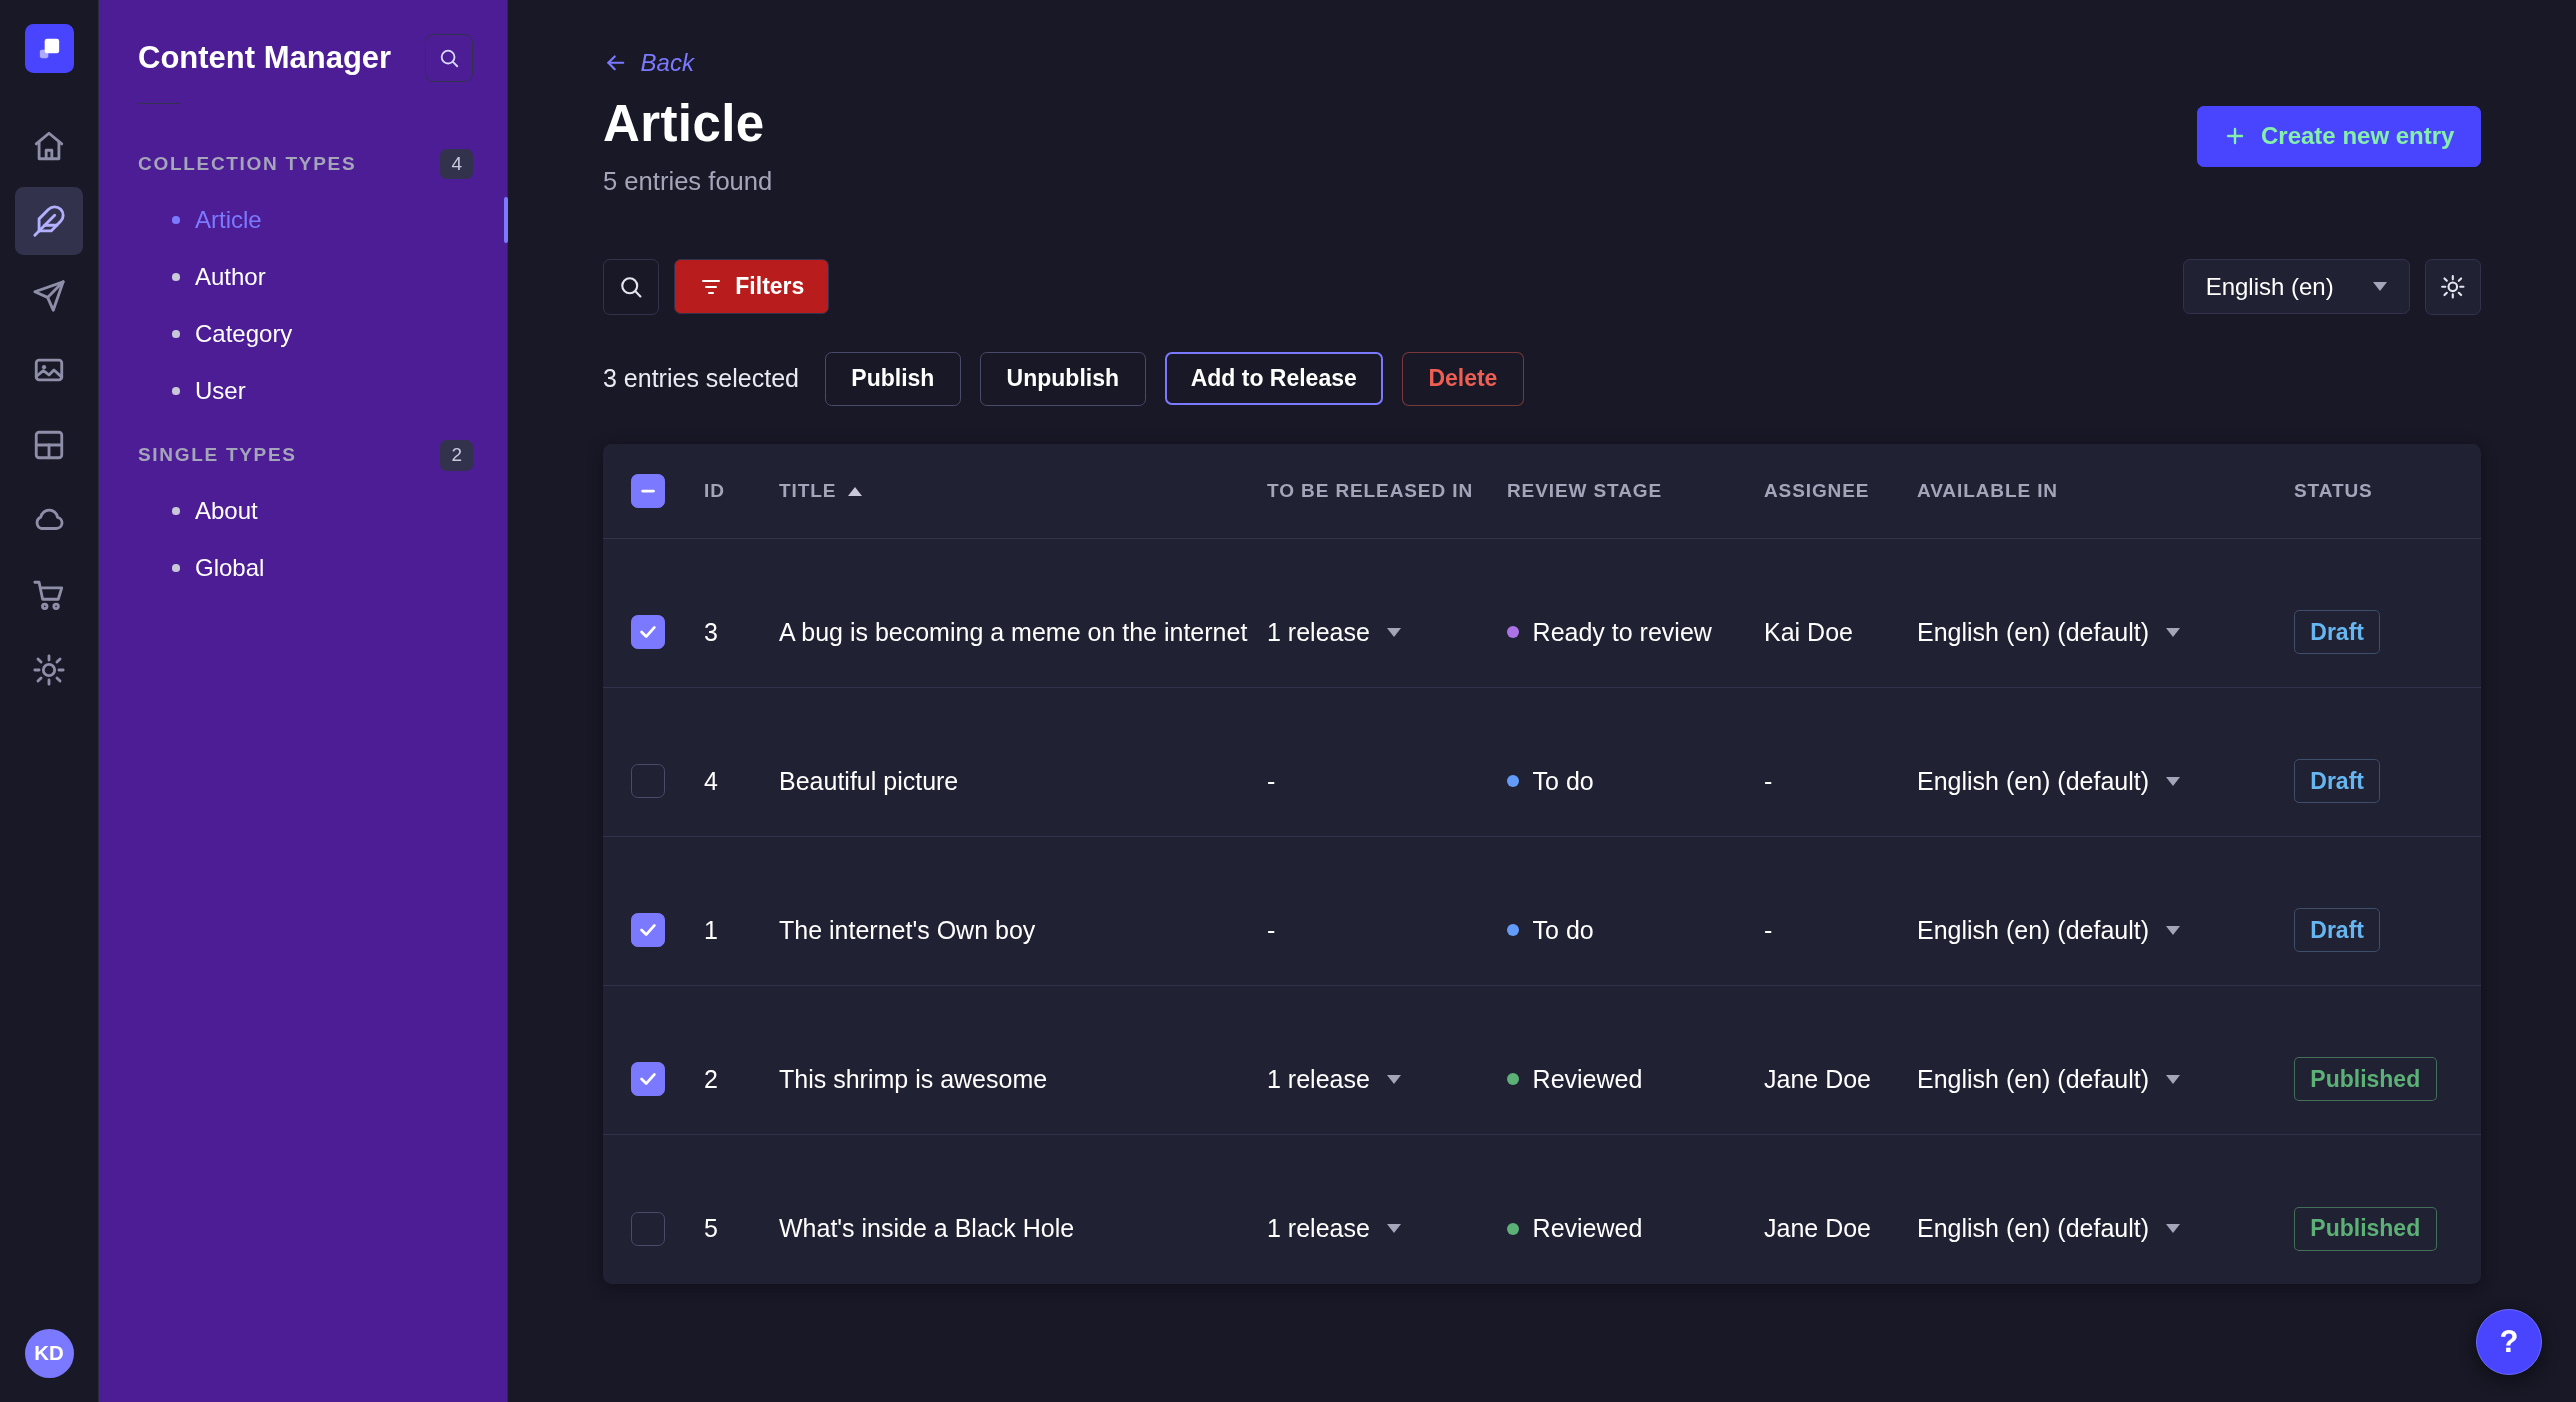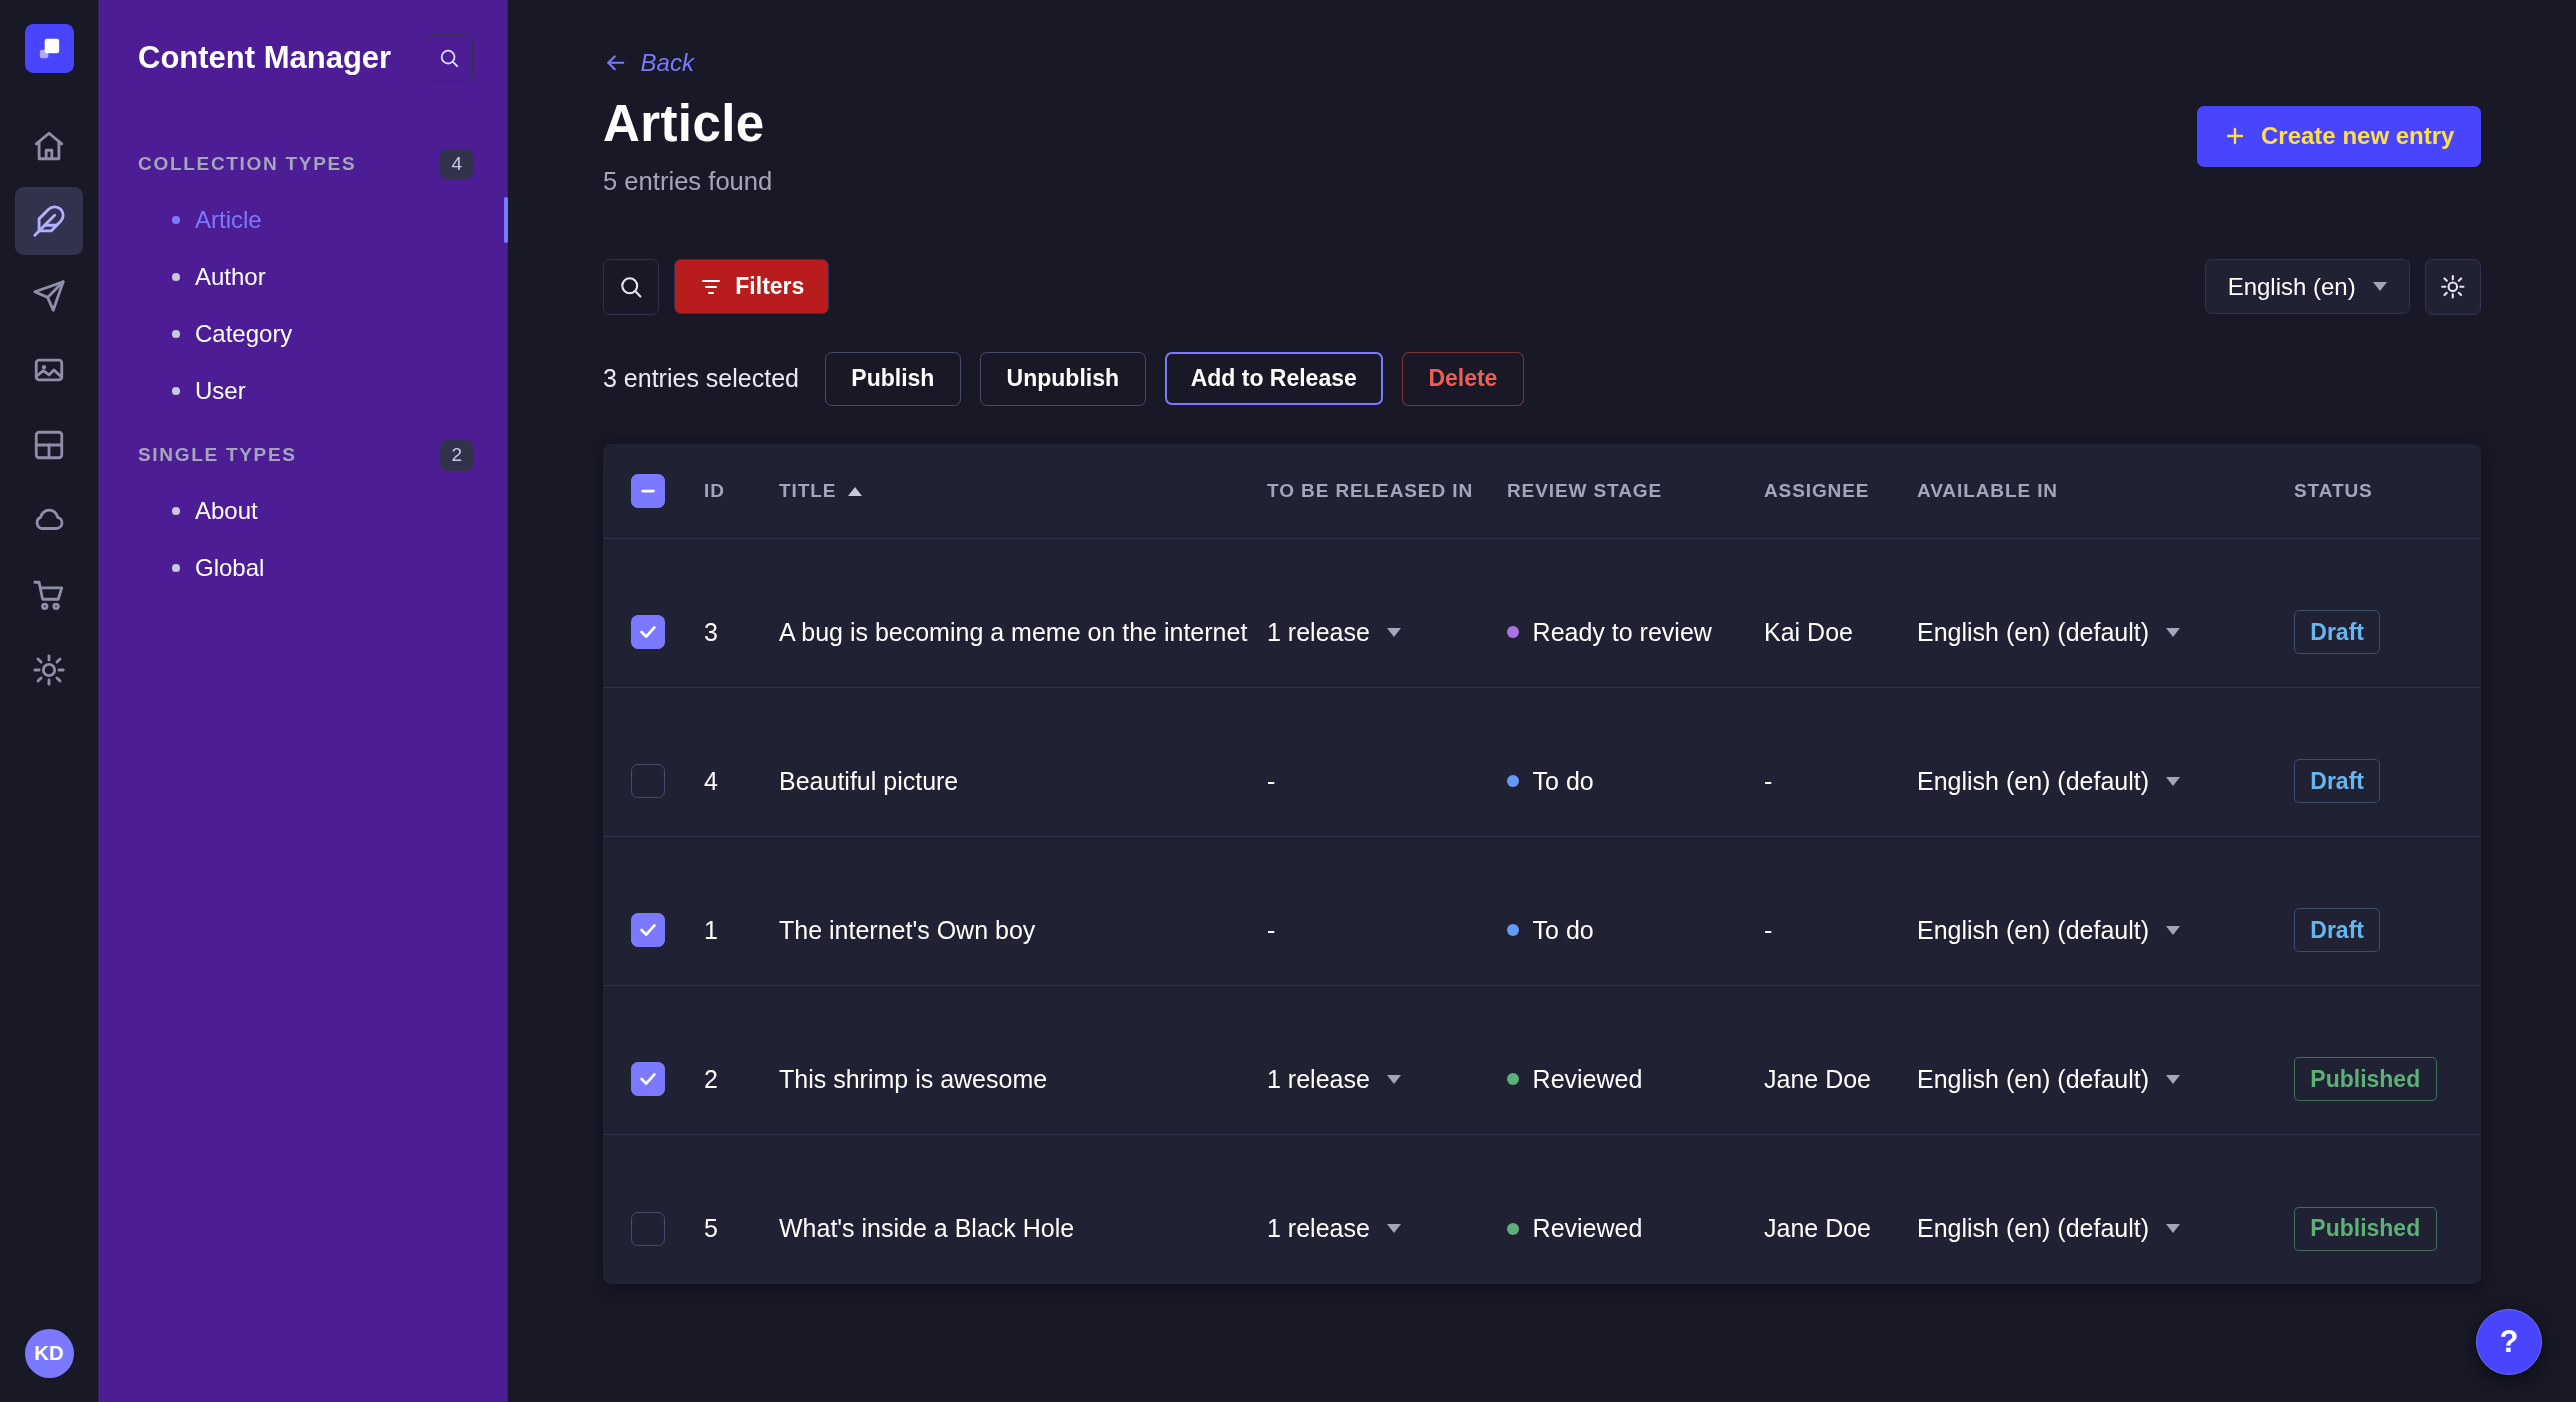--- a/index.html
+++ b/index.html
@@ -92,21 +92,21 @@
   .back-link {
     display: inline-flex; align-items: center; gap: 12px;
     color: #7b79ff; font-size: 24px; cursor: pointer; text-decoration: none;
   }
   .back-link svg { width: 25.6px; height: 25.6px; }
   .title-row { display: flex; justify-content: space-between; align-items: flex-start; margin-top: 15.3px; }
   h1.page-title { font-size: 51px; font-weight: bold; letter-spacing: 0.4px; }
   .subtitle { font-size: 25.6px; color: #a5a5ba; margin-top: 13.6px; }
   .btn-primary {
     display: inline-flex; align-items: center; gap: 13.6px;
-    background: #4945ff; border: 0.9px solid #4945ff; color: #fde047;
+    background: #4945ff; border: 0.9px solid #4945ff; color: #86efac;
     font-size: 24px; font-weight: 600;
     padding: 15.3px 25.6px; border-radius: 6.8px; cursor: pointer; margin-top: 12px;
   }
   .btn-primary svg { width: 24px; height: 24px; }
 
   .toolbar { display: flex; justify-content: space-between; align-items: center; margin-top: 63px; }
   .toolbar-left, .toolbar-right { display: flex; align-items: center; gap: 15.3px; }
   .tool-sq {
     width: 56px; height: 56px; border-radius: 6.8px;
     border: 0.9px solid #32324d; background: #181826;
@@ -115,21 +115,21 @@
   }
   .tool-sq svg { width: 25.6px; height: 25.6px; }
   .tool-sq.raised { background: #212134; }
   .btn-ghost {
     display: inline-flex; align-items: center; gap: 12px;
     background: #b91c1c; border: 0.9px solid #32324d; color: #ffffff;
     font-size: 23px; font-weight: 600; padding: 12.8px 24px; border-radius: 6.8px; cursor: pointer;
   }
   .btn-ghost svg { width: 24px; height: 24px; }
   .select-box {
-    display: inline-flex; align-items: center; 
+    display: inline-flex; align-items: center; gap: 22px;
     background: #212134; border: 0.9px solid #32324d; color: #ffffff;
     font-size: 24px; padding: 12.8px 22px; border-radius: 6.8px; cursor: pointer;
   }
 
   .selection-row { display: flex; align-items: center; gap: 19px; margin-top: 37px; }
   .selection-text { font-size: 25px; color: #eaeaf2; margin-right: 6.8px; }
   .btn-outline {
     background: #181826; border: 0.9px solid #4a4a6a; color: #ffffff;
     font-size: 23px; font-weight: 600; padding: 12.8px 25.6px; border-radius: 6.8px; cursor: pointer;
   }

